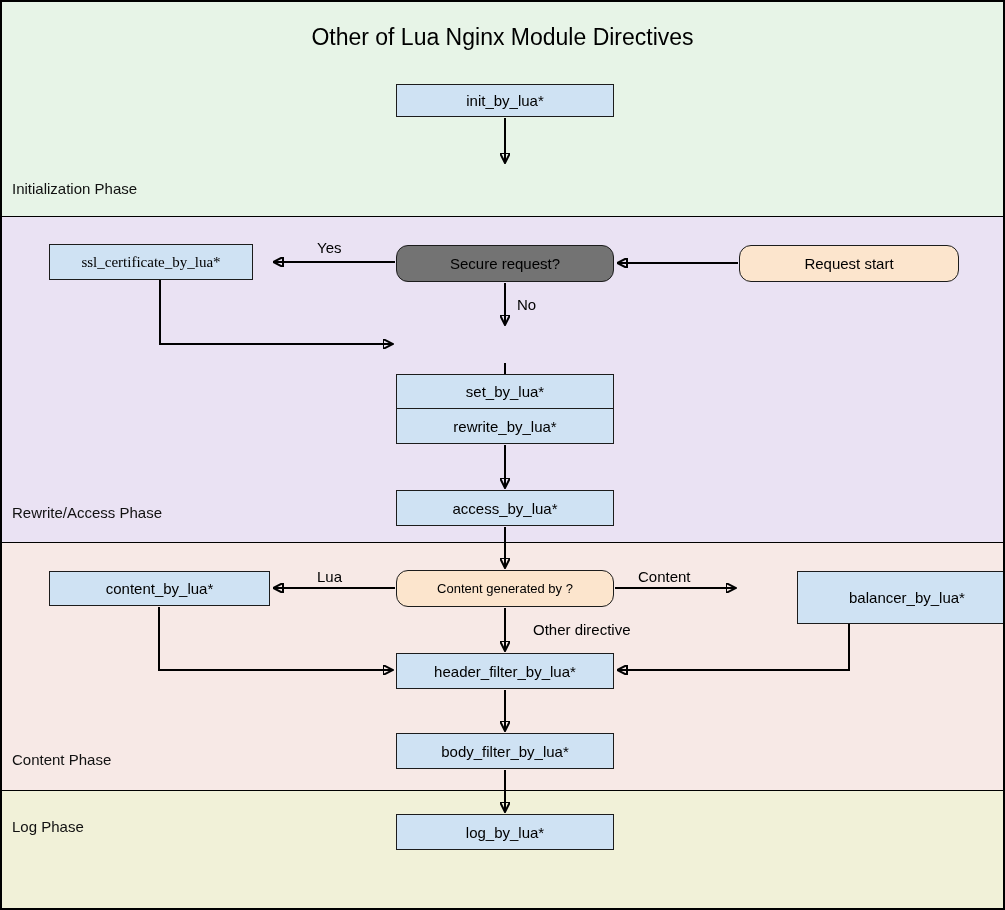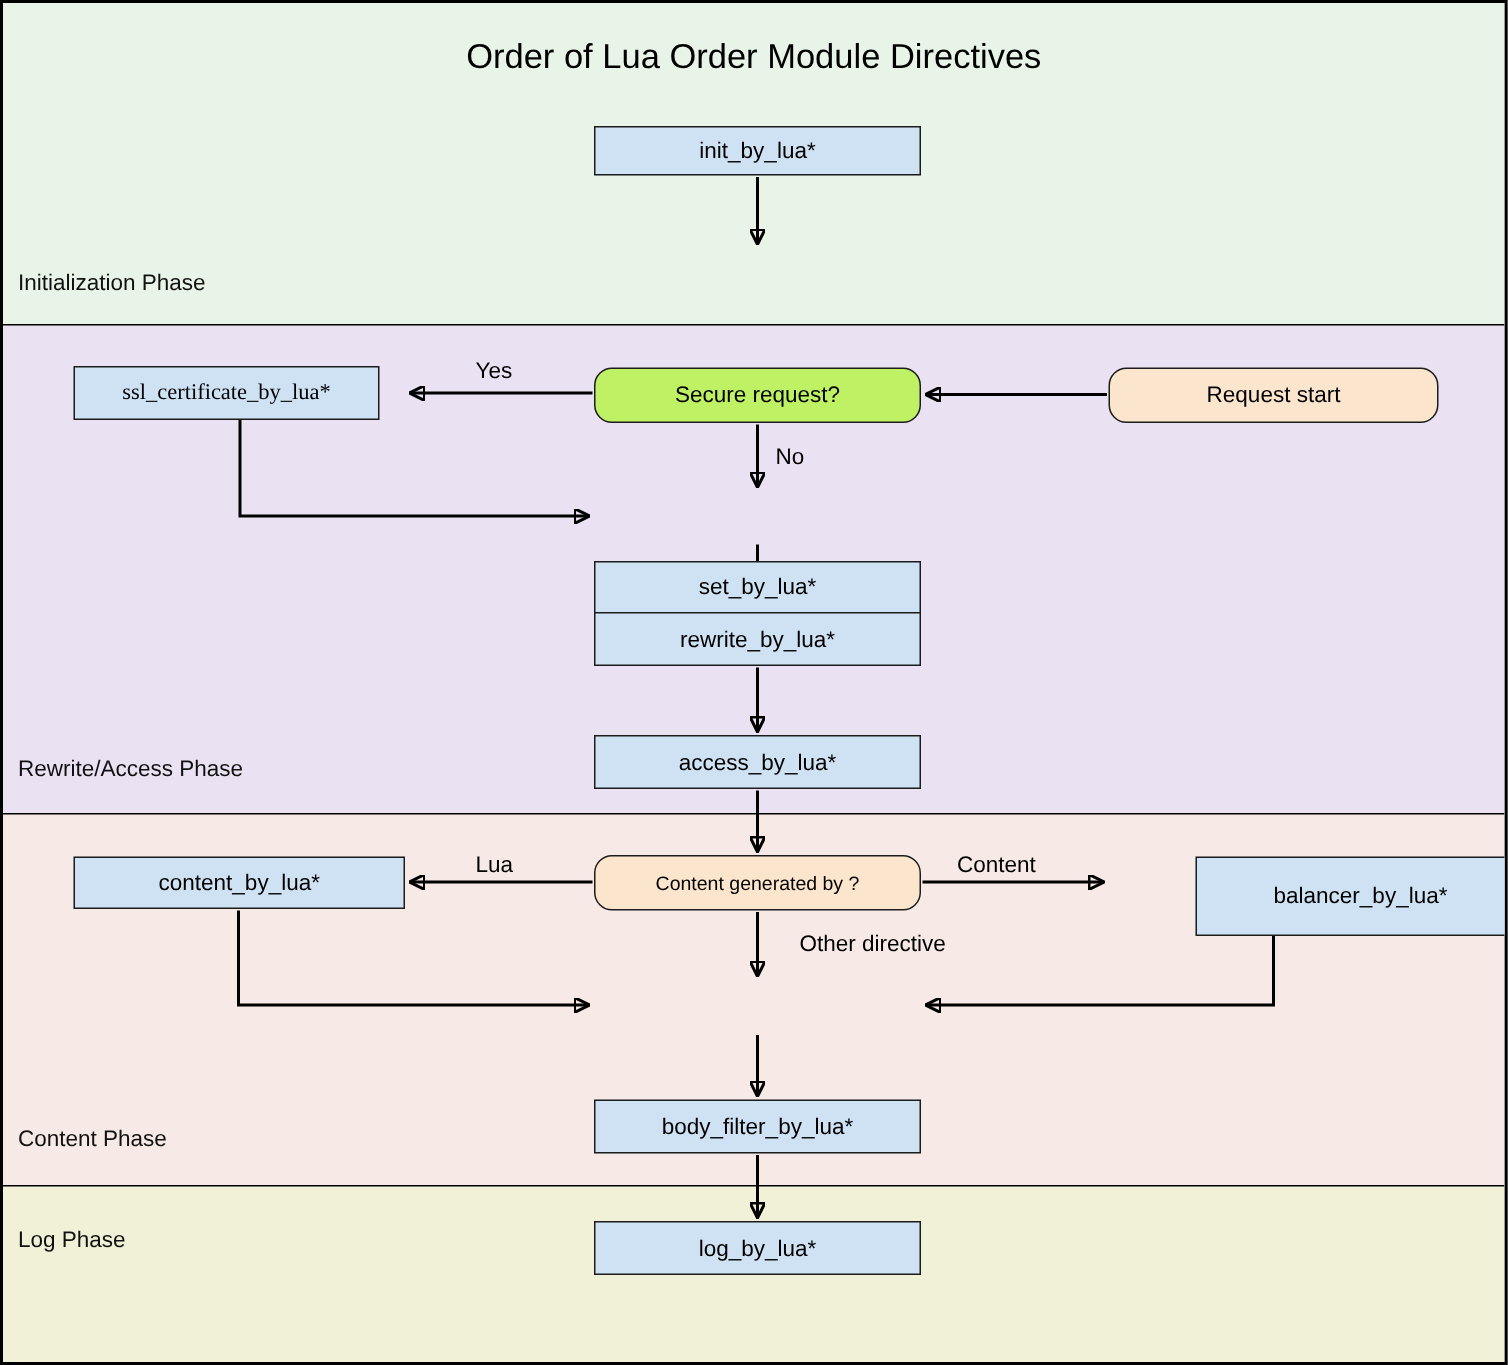--- a/index.html
+++ b/index.html
@@ -79,21 +79,21 @@
   <div class="band band-init" style="background-color: rgb(231, 244, 231);"></div>
   <div class="band band-rewrite" style="background-color: rgb(234, 226, 243);"></div>
   <div class="band band-content" style="background-color: rgb(247, 233, 230);"></div>
   <div class="band band-log" style="background-color: rgb(241, 241, 216);"></div>
 
   <span class="phase-label phase-label-init">Initialization Phase</span>
   <span class="phase-label phase-label-rewrite">Rewrite/Access Phase</span>
   <span class="phase-label phase-label-content">Content Phase</span>
   <span class="phase-label phase-label-log">Log Phase</span>
 
-  <div class="title">Order of Lua Order Module Directives</div>
+  <div class="title">Other of Lua Nginx Module Directives</div>
 
   <svg class="edges" width="1005" height="910" viewBox="0 0 1005 910">
     <defs>
       <marker id="arrow" viewBox="0 0 10 10" refX="10" refY="5" markerWidth="11" markerHeight="10" markerUnits="userSpaceOnUse" orient="auto-start-reverse">
         <path d="M0,0 L10,5 L0,10 z" fill="#000" stroke="none"></path>
       </marker>
     </defs>
     <path d="M503,116 L503,161" marker-end="url(#arrow)"></path>
     <path d="M736,261 L615,261" marker-end="url(#arrow)"></path>
     <path d="M393,260 L271,260" marker-end="url(#arrow)"></path>
@@ -106,28 +106,29 @@
     <path d="M613,586 L734,586" marker-end="url(#arrow)"></path>
     <path d="M503,606 L503,649" marker-end="url(#arrow)"></path>
     <path d="M157,605 L157,668 L391,668" marker-end="url(#arrow)"></path>
     <path d="M847,605 L847,668 L615,668" marker-end="url(#arrow)"></path>
     <path d="M503,688 L503,729" marker-end="url(#arrow)"></path>
     <path d="M503,768 L503,810" marker-end="url(#arrow)"></path>
   </svg>
 
   <div id="node-init" class="node" style="background-color: rgb(207, 226, 243);">init_by_lua*</div>
   <div id="node-ssl" class="node" style="background-color: rgb(207, 226, 243);">ssl_certificate_by_lua*</div>
-  <div id="node-secure" class="node node-decision" style="background-color: #bef264;">Secure request?</div>
+  <div id="node-secure" class="node node-decision" style="background-color: #737373;">Secure request?</div>
   <div id="node-request-start" class="node node-decision" style="background-color: rgb(252, 229, 205);">Request start</div>
   <div id="node-set" class="node" style="background-color: rgb(207, 226, 243); margin-top: 47px;">set_by_lua*</div>
   <div id="node-rewrite" class="node" style="background-color: rgb(207, 226, 243);">rewrite_by_lua*</div>
   <div id="node-access" class="node" style="background-color: rgb(207, 226, 243);">access_by_lua*</div>
   <div id="node-content" class="node" style="background-color: rgb(207, 226, 243);">content_by_lua*</div>
   <div id="node-decision" class="node node-decision-small" style="background-color: rgb(252, 229, 205);">Content generated by ?</div>
   <div id="node-balancer" class="node" style="background-color: rgb(207, 226, 243);">balancer_by_lua*</div>
+  <div id="node-header-filter" class="node" style="background-color: rgb(207, 226, 243);">header_filter_by_lua*</div>
   <div id="node-body-filter" class="node" style="background-color: rgb(207, 226, 243);">body_filter_by_lua*</div>
   <div id="node-log" class="node" style="background-color: rgb(207, 226, 243);">log_by_lua*</div>
 
   <span id="label-yes" class="edge-label">Yes</span>
   <span id="label-no" class="edge-label">No</span>
   <span id="label-lua" class="edge-label">Lua</span>
   <span id="label-upstream" class="edge-label">Content</span>
   <span id="label-other" class="edge-label">Other directive</span>
 
 </div>

